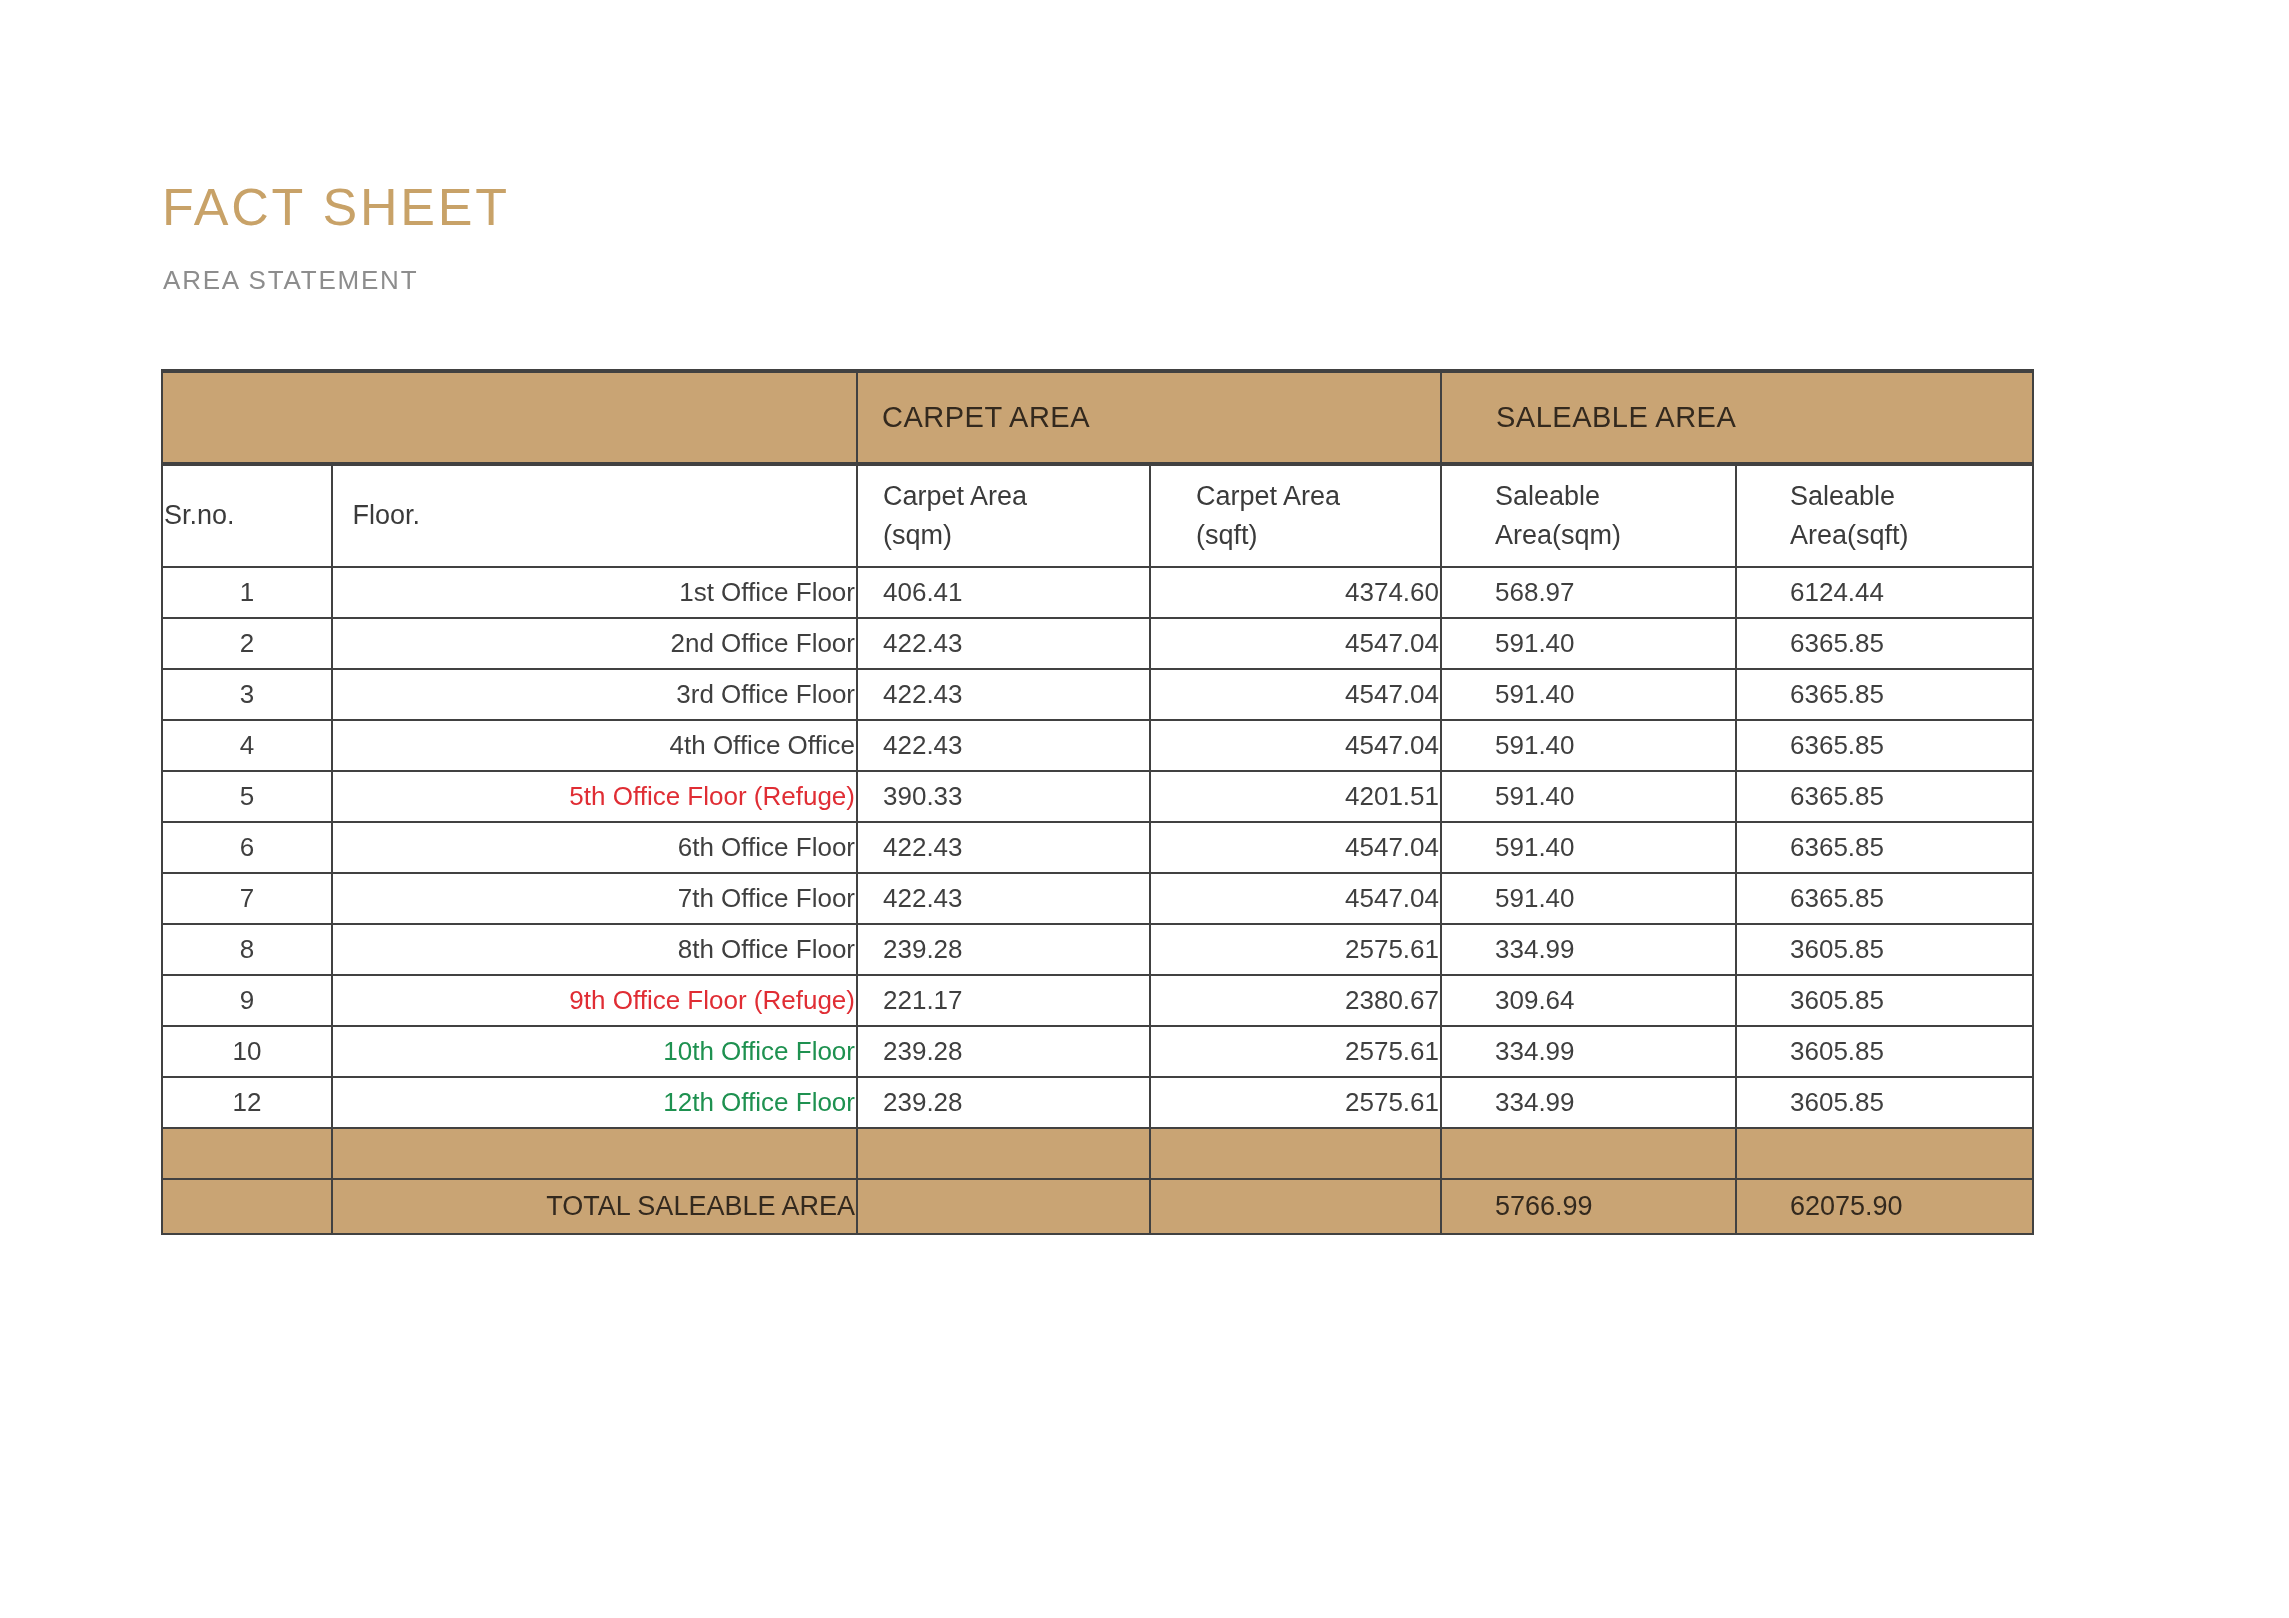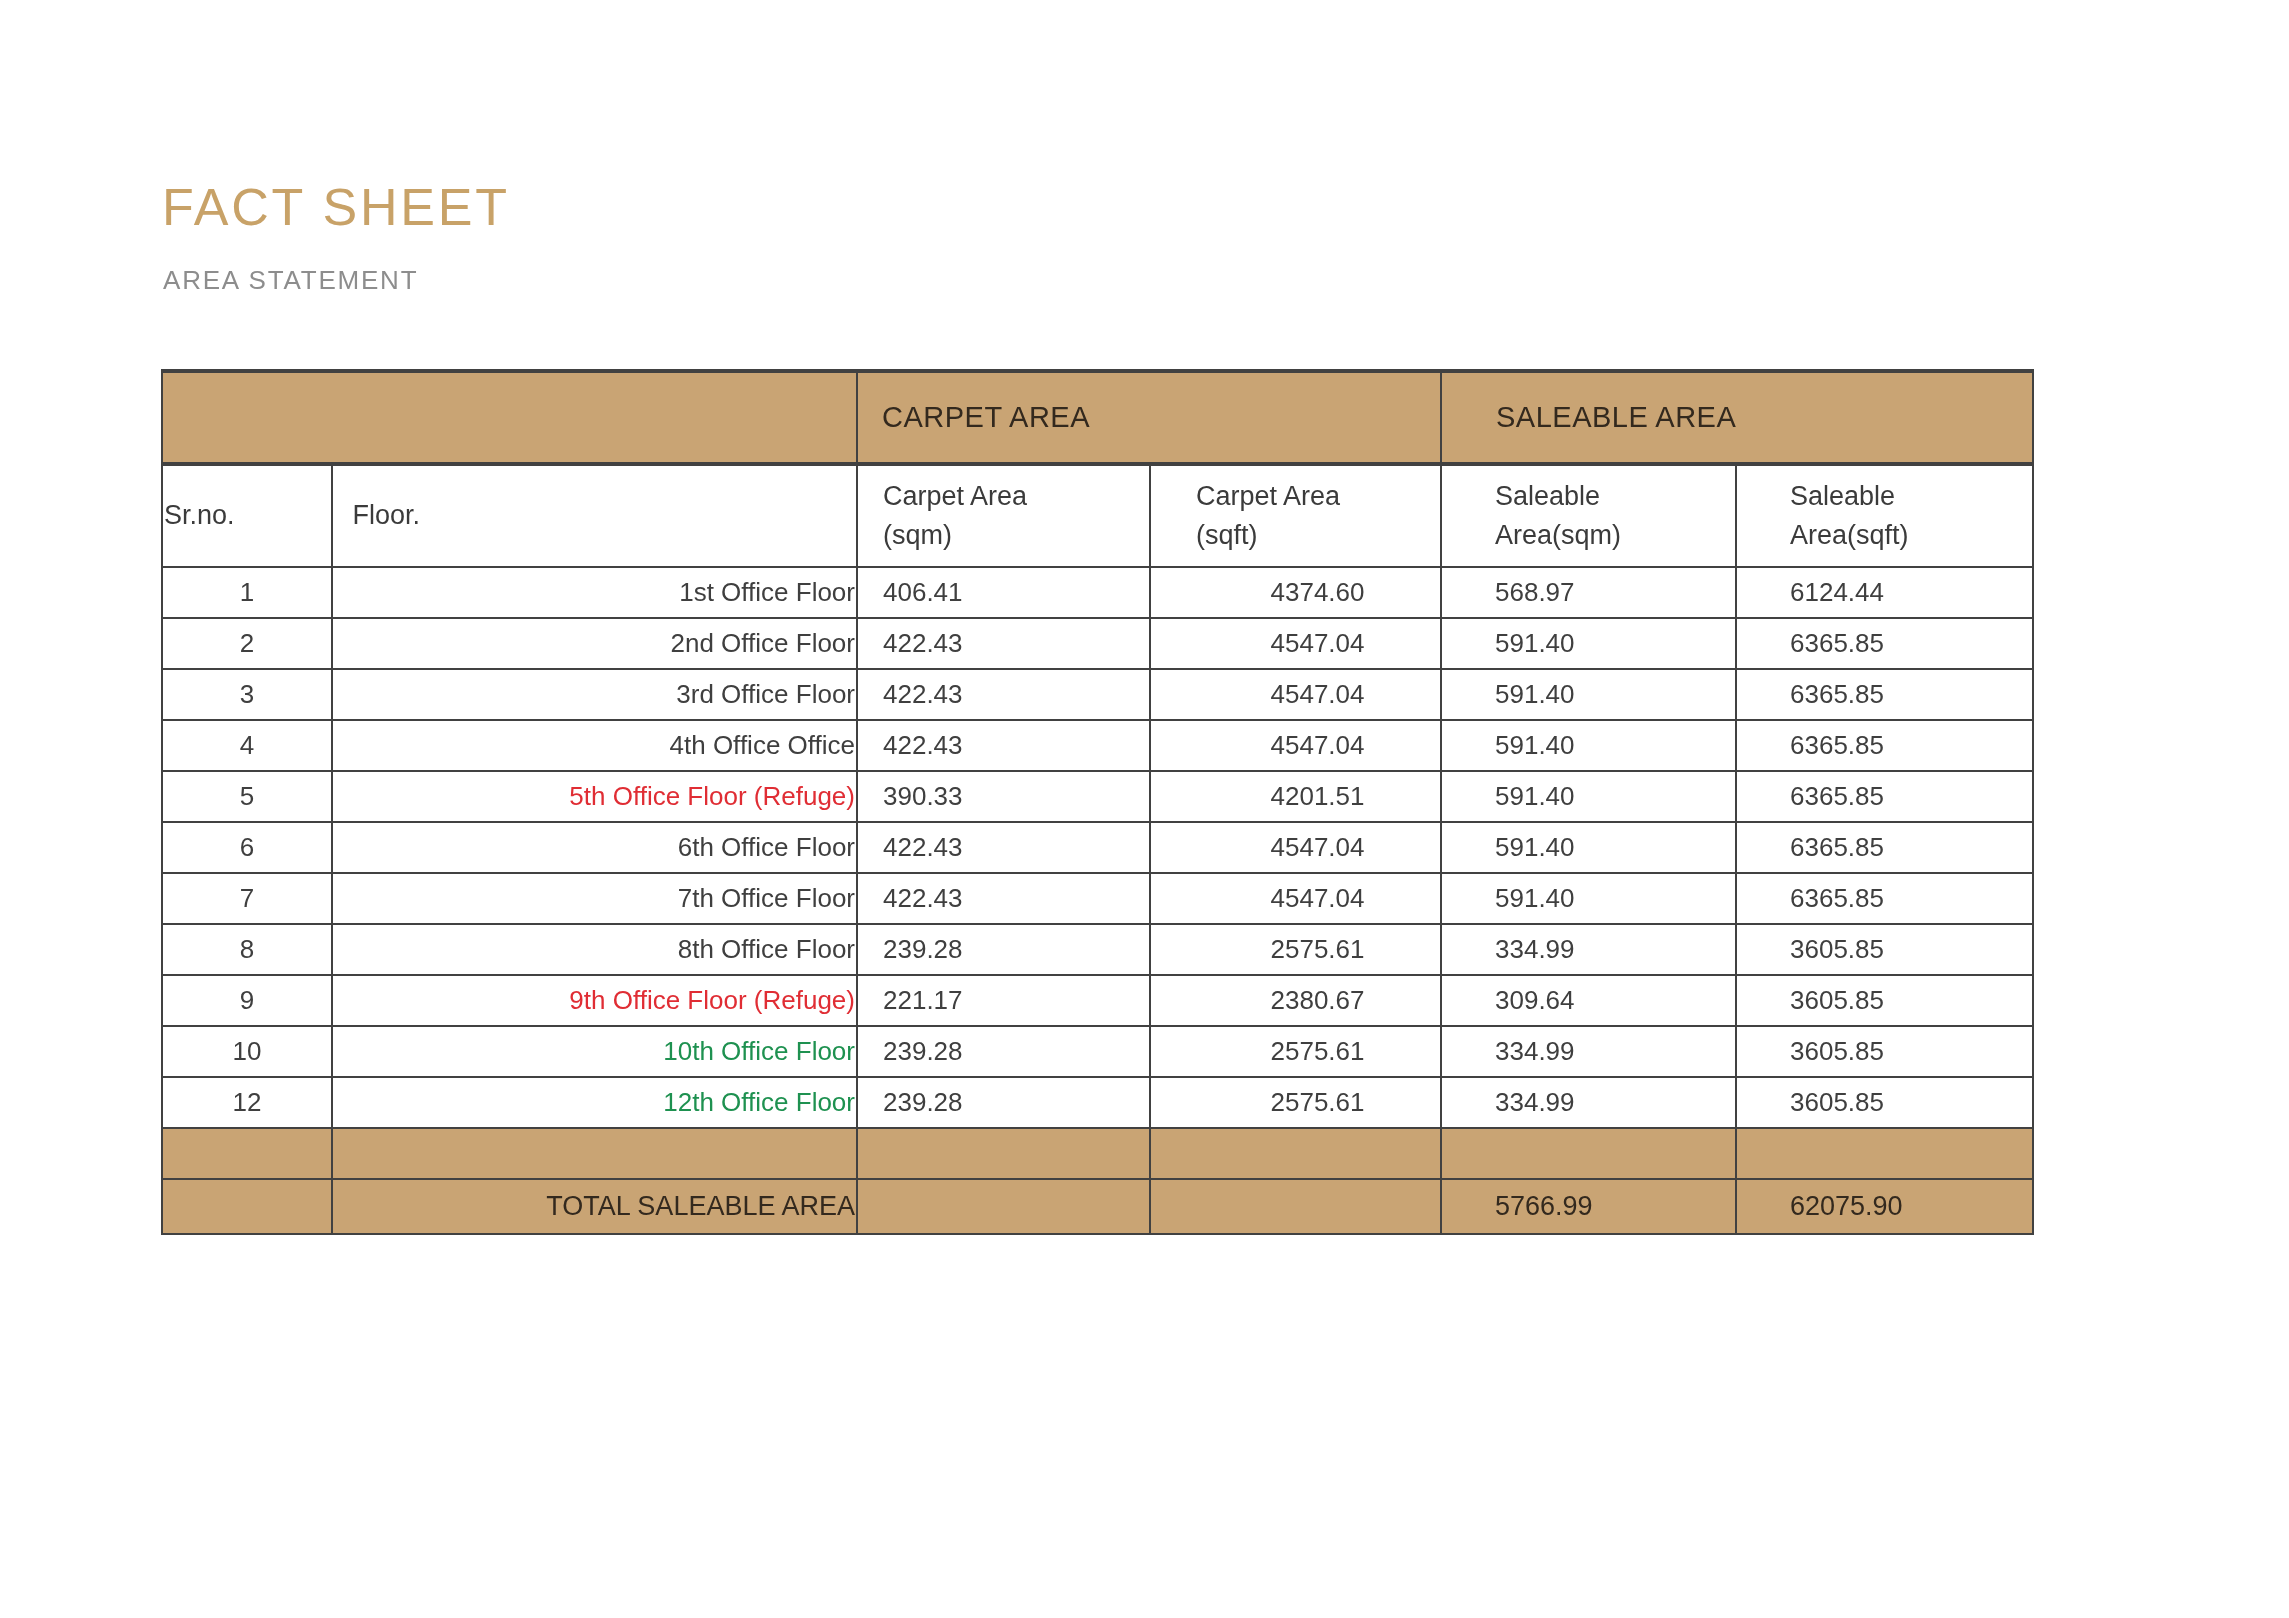--- a/index.html
+++ b/index.html
@@ -48,21 +48,21 @@
     height:98px;
     background:#ffffff;
     font-size:27px;font-weight:500;
     text-align:left;
     line-height:1.45;
     color:#3B3B3B;
   }
   .c0{text-align:center;}
   .c1{text-align:right;padding-left:19.4px;}
   .c2{text-align:left;padding-left:25px;}
-  .c3{text-align:center;padding-left:45px;}
+  .c3{text-align:right;padding-left:45px;}
   .c4{text-align:left;padding-left:53px;}
   .c5{text-align:left;padding-left:53px;}
   tr.data-row td{
     height:47px;
     font-size:26px;
   }
   td.red{color:var(--red,#E02D34);}
   td.green{color:var(--green,#1E9150);}
   tr.spacer-row td{
     height:47px;

